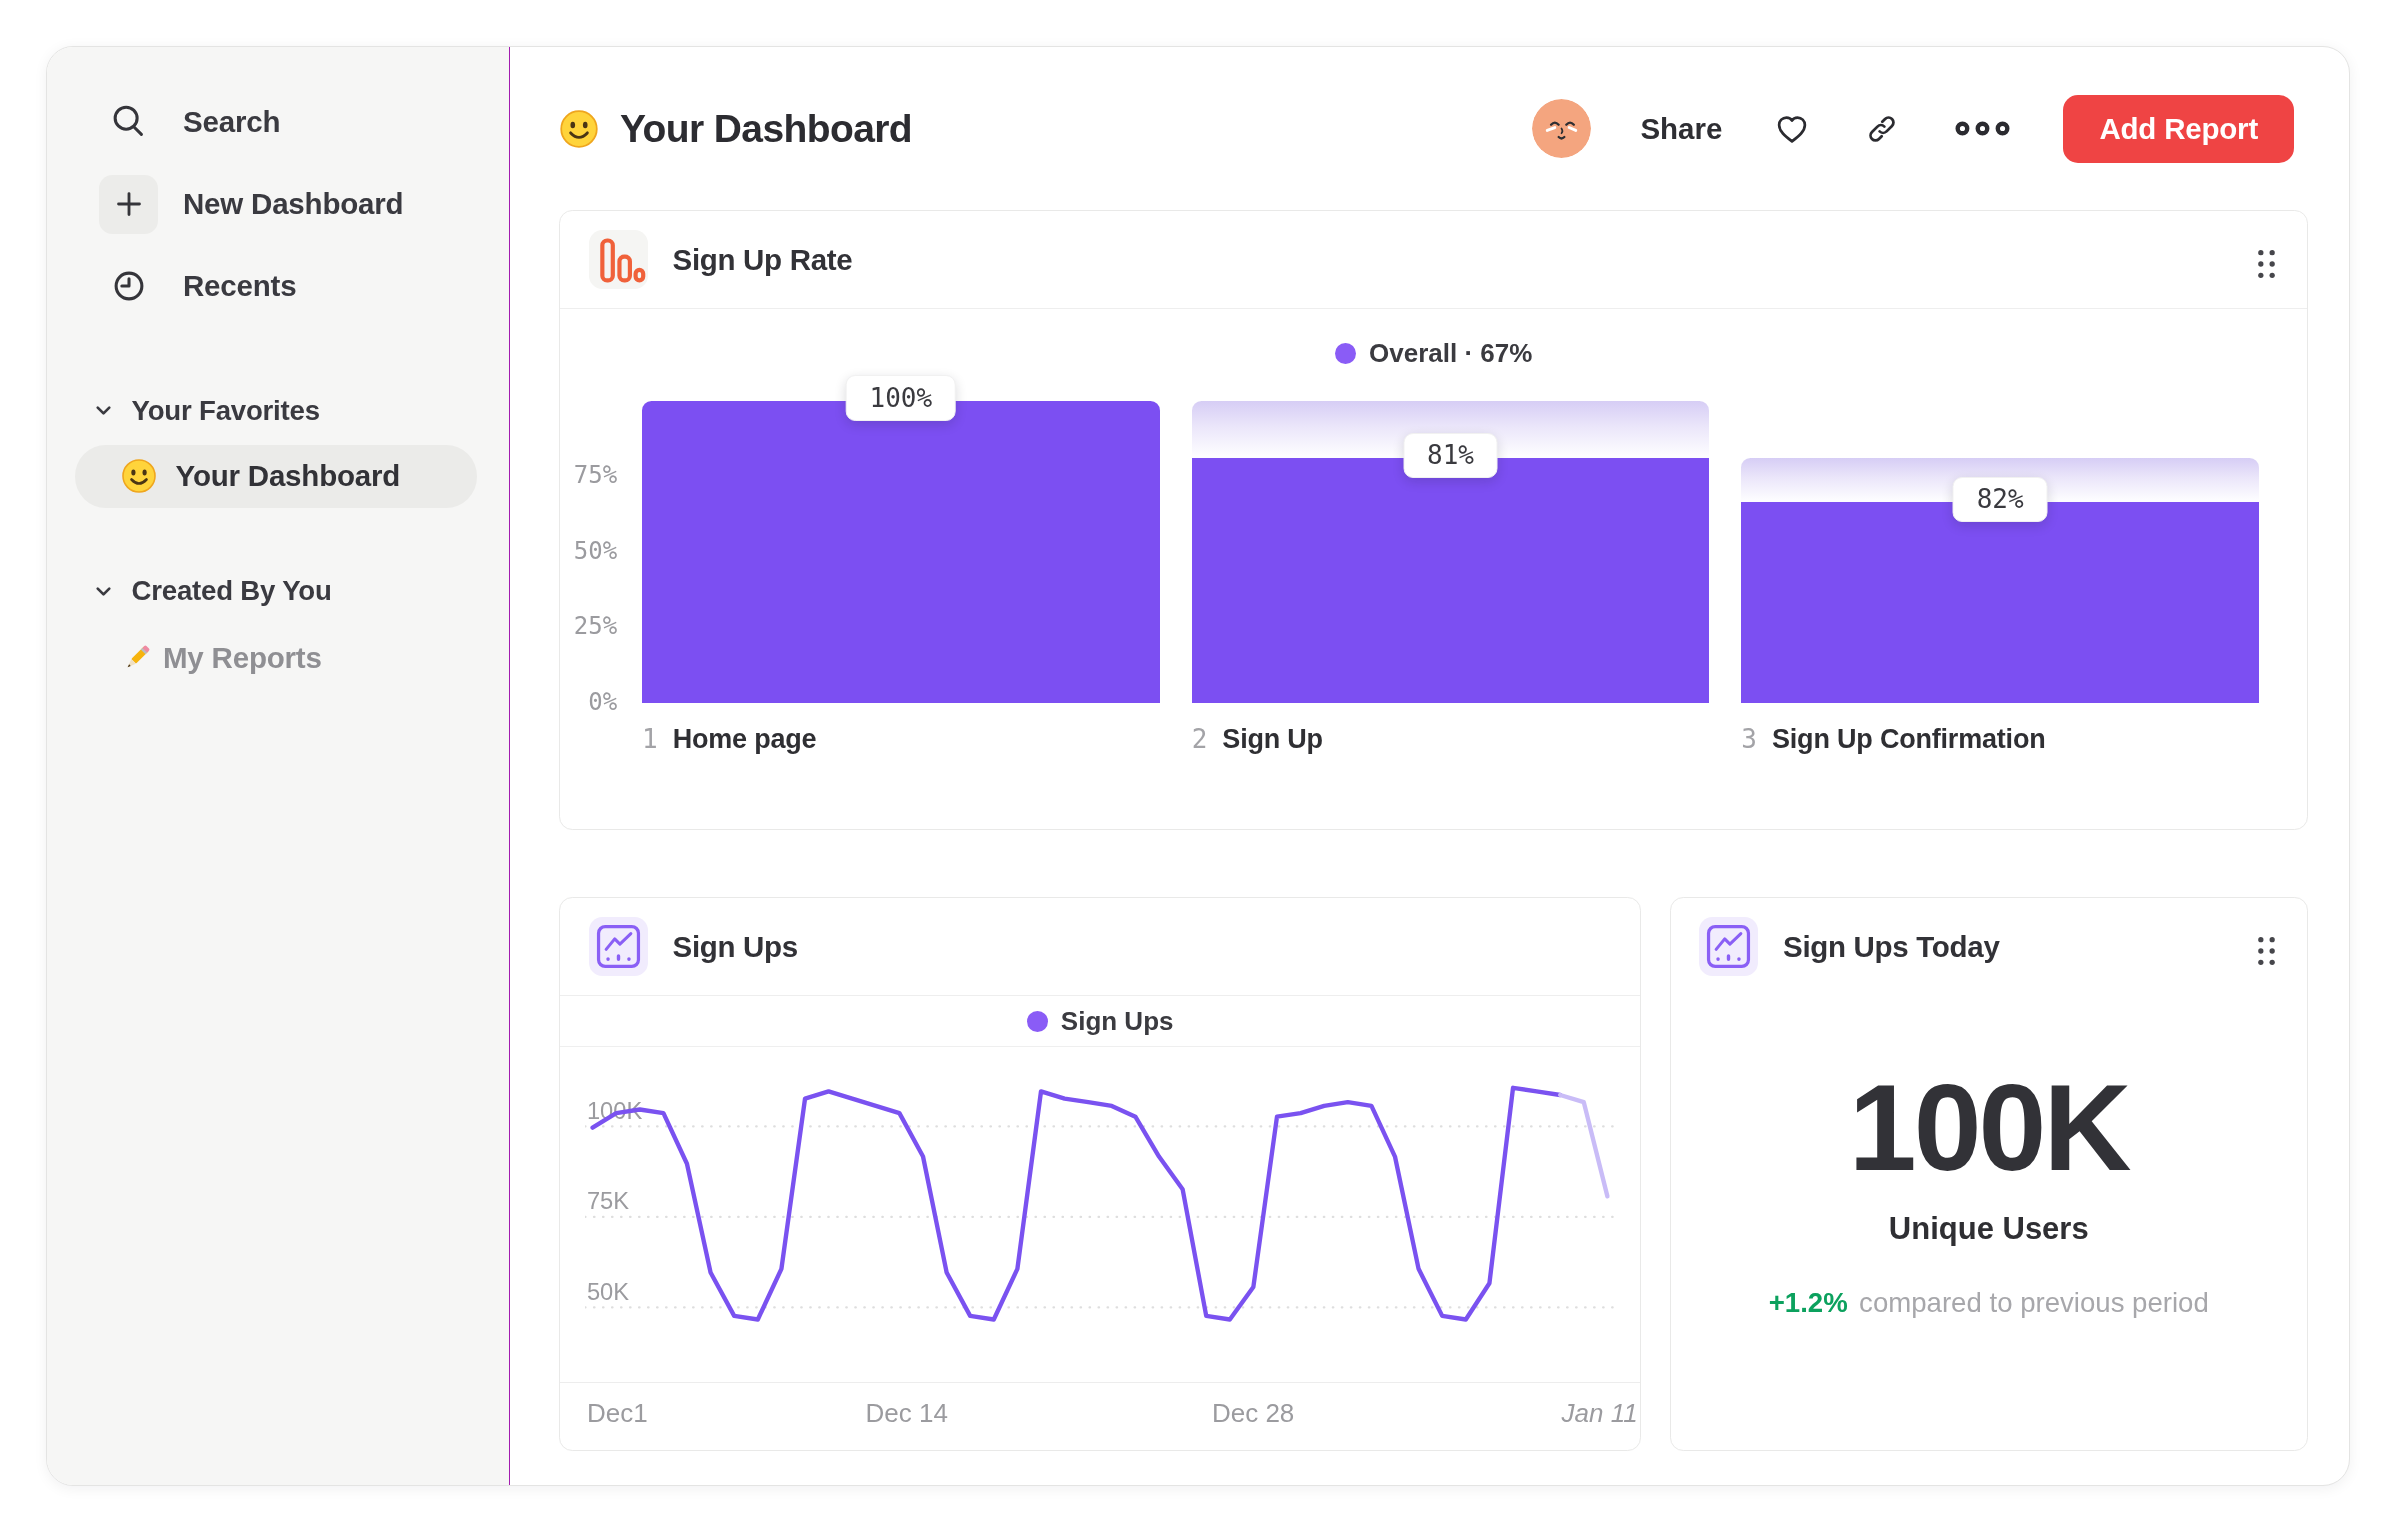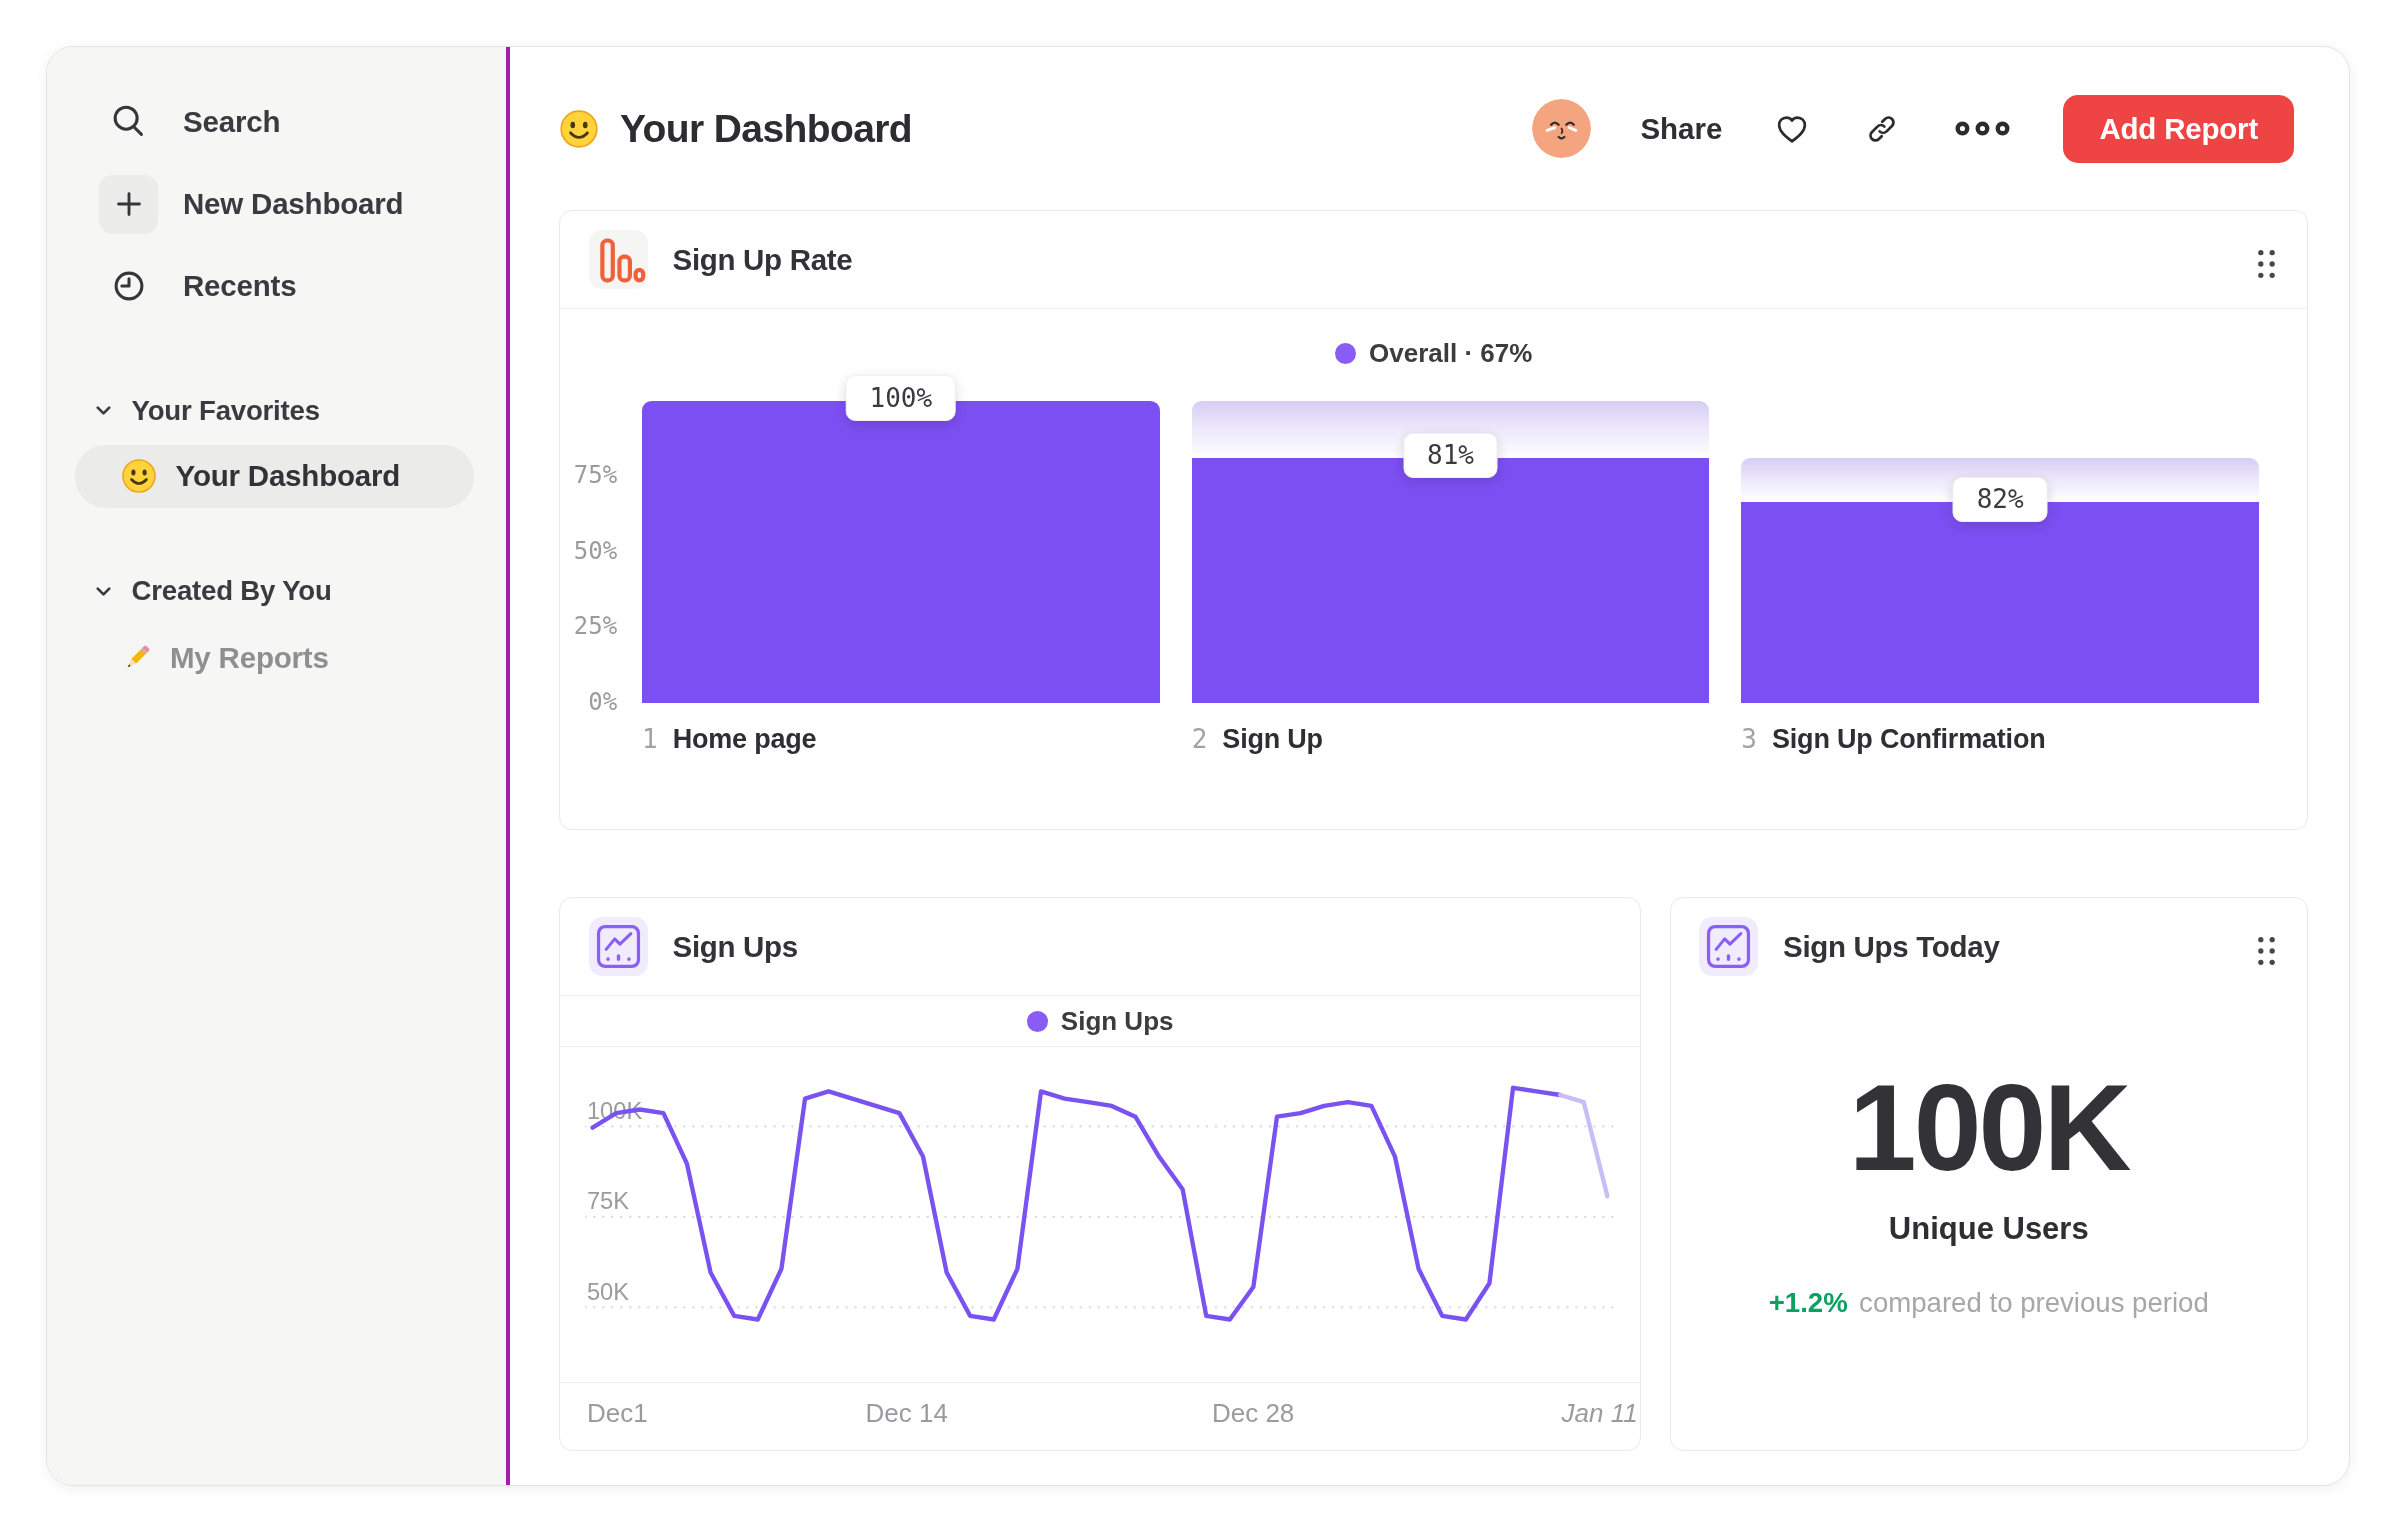--- a/index.html
+++ b/index.html
@@ -15,21 +15,21 @@
   .window {
     position:absolute; left:46px; top:46px; width:2304px; height:1440px;
     background:#ffffff; border:1px solid #e4e4e3; border-radius:27px;
     box-shadow:0 2.9px 13.3px rgba(20,20,30,0.06);
     display:flex; overflow:hidden;
   }
 
   
   .sidebar {
     width:463px; flex:0 0 463px; background:#f6f6f5;
-    border-right:4px solid #a21caf; padding-top:34px;
+    border-right:1px solid #a21caf; padding-top:34px;
   }
   .nav-item {
     display:flex; align-items:center; height:82px; padding-left:52px;
     cursor:pointer;
   }
   .nav-item .nicon { width:59px; height:59px; display:flex; align-items:center; justify-content:center; flex:0 0 59px; }
   .nav-item .nicon.tile { background:#ececea; border-radius:13.3px; }
   .nav-item .nlabel { margin-left:25px; font-size:29.5px; font-weight:700; color:#3a3a40; letter-spacing:-0.2px; }
 
   .side-section { margin-top:57px; }
@@ -42,21 +42,21 @@
   .side-pill {
     margin:7.6px 32px 0 27.6px; height:63px; border-radius:31px;
     display:flex; align-items:center; padding-left:46px; cursor:pointer;
   }
   .side-pill.selected { background:#ebebe9; }
   .side-pill .plabel { margin-left:19px; font-size:29.5px; font-weight:700; color:#323237; letter-spacing:-0.2px; }
 
   .side-link {
     margin-top:9.5px; display:flex; align-items:center; padding-left:73px; height:61px; cursor:pointer;
   }
-  .side-link .llabel { margin-left:16px; font-size:29.5px; font-weight:700; color:#8f8f93; letter-spacing:-0.2px; }
+  .side-link .llabel { margin-left:9px; font-size:29.5px; font-weight:700; color:#8f8f93; letter-spacing:-0.2px; }
 
   
   .main { flex:1; display:flex; flex-direction:column; min-width:0; }
 
   .topbar {
     height:163px; display:flex; align-items:center;
     padding:0 55px 0 49px;
   }
   .title-wrap { display:flex; align-items:center; gap:21px; }
   .page-title { font-size:39px; font-weight:800; color:#2c2c31; letter-spacing:-0.6px; }

